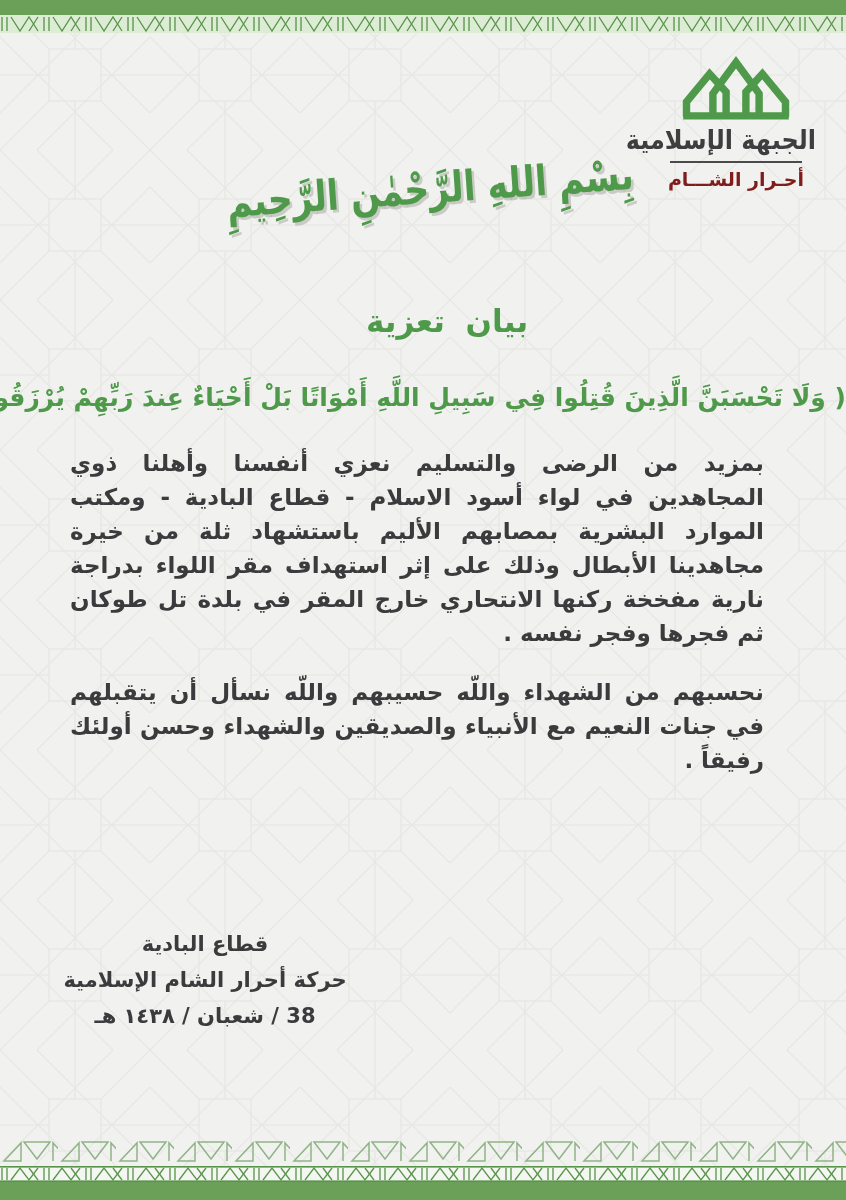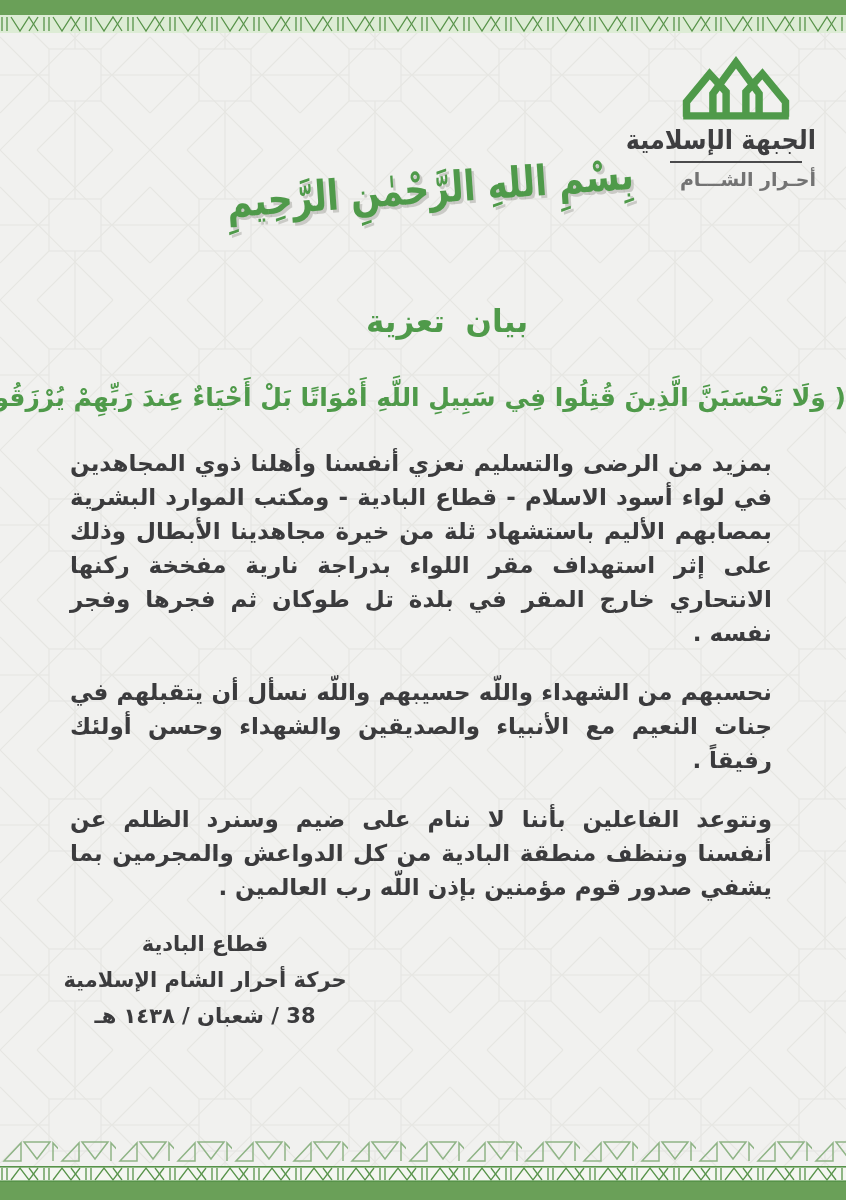--- a/index.html
+++ b/index.html
@@ -15,21 +15,21 @@
   .top-bar{position:absolute;left:0;top:0;width:846px;height:15px;background:#6aa058;}
   .top-strip{position:absolute;left:0;top:15px;width:846px;height:18px;}
 
   .logo{position:absolute;top:54px;right:30px;width:160px;text-align:center;direction:rtl;}
   .logo-emblem{display:block;margin:0 auto;}
   .logo-callig{
     margin-top:6px;font-size:24px;font-weight:bold;color:#3e3e40;
     transform:scaleY(1.12);letter-spacing:-1px;white-space:nowrap;
   }
   .logo-rule{width:132px;height:2px;background:#4a4a4c;margin:7px auto 5px auto;}
-  .logo-name{font-size:19px;font-weight:bold;color:#737373;white-space:nowrap;text-align:right;}
+  .logo-name{font-size:19px;font-weight:bold;color:#7f1d1d;white-space:nowrap;}
 
   .bismillah{
     position:absolute;left:245px;top:138px;width:370px;height:100px;
     display:flex;align-items:center;justify-content:center;
     font-size:42px;font-weight:bold;color:#4f9a4a;white-space:nowrap;
     transform:rotate(-4deg) scaleX(0.82);
     text-shadow:3px 3px 0 rgba(170,170,164,0.55);
   }
 
   .title{
@@ -39,21 +39,21 @@
   .verse{
     position:absolute;left:0;top:383px;width:846px;text-align:center;
     direction:rtl;font-size:25px;font-weight:bold;color:#4f9a4a;white-space:nowrap;
   }
 
   .body-text{
     position:absolute;left:70px;top:446px;width:706px;
     direction:rtl;text-align:justify;text-align-last:right;
     font-size:23px;font-weight:bold;color:#3b3b3d;line-height:34px;
   }
-  .body-text p{margin:0 4px 25px 0;}
+  .body-text p{margin:0 12px 25px 0;}
 
   .signature{
     position:absolute;left:40px;top:926px;width:330px;
     direction:rtl;text-align:center;
     font-size:21px;font-weight:bold;color:#3b3b3d;line-height:36px;
   }
 
   .bottom-triangles{position:absolute;left:0;top:1136px;width:846px;height:30px;}
   .bottom-strip{position:absolute;left:0;top:1166px;width:846px;height:16px;}
   .bottom-bar{position:absolute;left:0;top:1182px;width:846px;height:18px;background:#6aa058;}
@@ -109,21 +109,20 @@
 
   <div class="bismillah">بِسْمِ اللهِ الرَّحْمٰنِ الرَّحِيمِ</div>
 
   <div class="title">بيان تعزية</div>
 
   <div class="verse">( وَلَا تَحْسَبَنَّ الَّذِينَ قُتِلُوا فِي سَبِيلِ اللَّهِ أَمْوَاتًا بَلْ أَحْيَاءٌ عِندَ رَبِّهِمْ يُرْزَقُونَ )</div>
 
   <div class="body-text">
     <p>بمزيد من الرضى والتسليم نعزي أنفسنا وأهلنا ذوي المجاهدين في لواء أسود الاسلام - قطاع البادية - ومكتب الموارد البشرية بمصابهم الأليم باستشهاد ثلة من خيرة مجاهدينا الأبطال وذلك على إثر استهداف مقر اللواء بدراجة نارية مفخخة ركنها الانتحاري خارج المقر في بلدة تل طوكان ثم فجرها وفجر نفسه .</p>
     <p>نحسبهم من الشهداء واللّه حسيبهم واللّه نسأل أن يتقبلهم في جنات النعيم مع الأنبياء والصديقين والشهداء وحسن أولئك رفيقاً .</p>
-    <p>ونتوعد الفاعلين بأننا لا ننام على ضيم وسنرد الظلم عن أنفسنا وننظف منطقة البادية من كل الدواعش والمجرمين بما يشفي صدور قوم مؤمنين بإذن اللّه رب العالمين .</p>
   </div>
 
   <div class="signature">
     <div>قطاع البادية</div>
     <div>حركة أحرار الشام الإسلامية</div>
     <div>38 / شعبان / ١٤٣٨ هـ</div>
   </div>
 
   <svg class="bottom-triangles" width="846" height="30" xmlns="http://www.w3.org/2000/svg">
     <defs>

